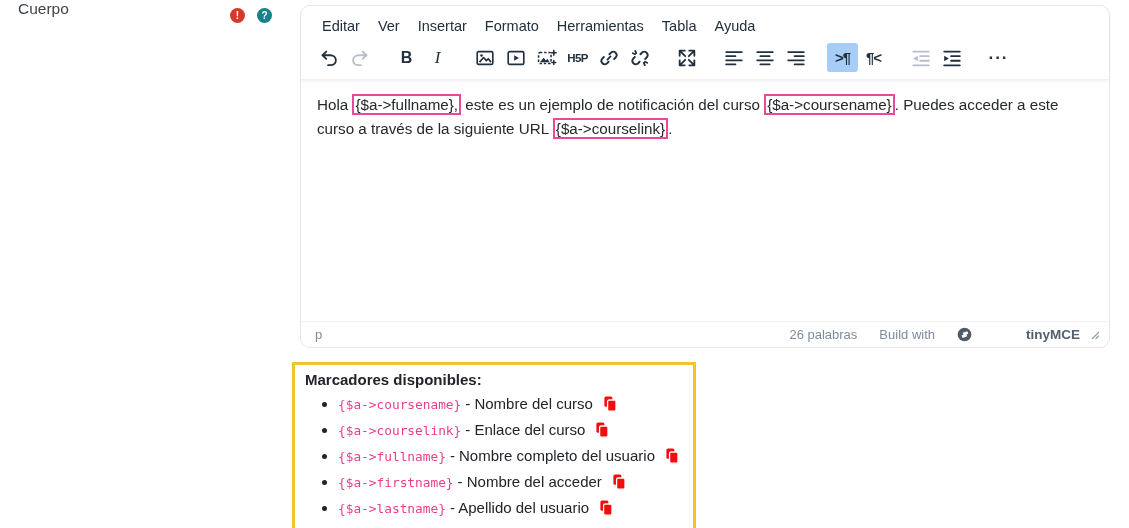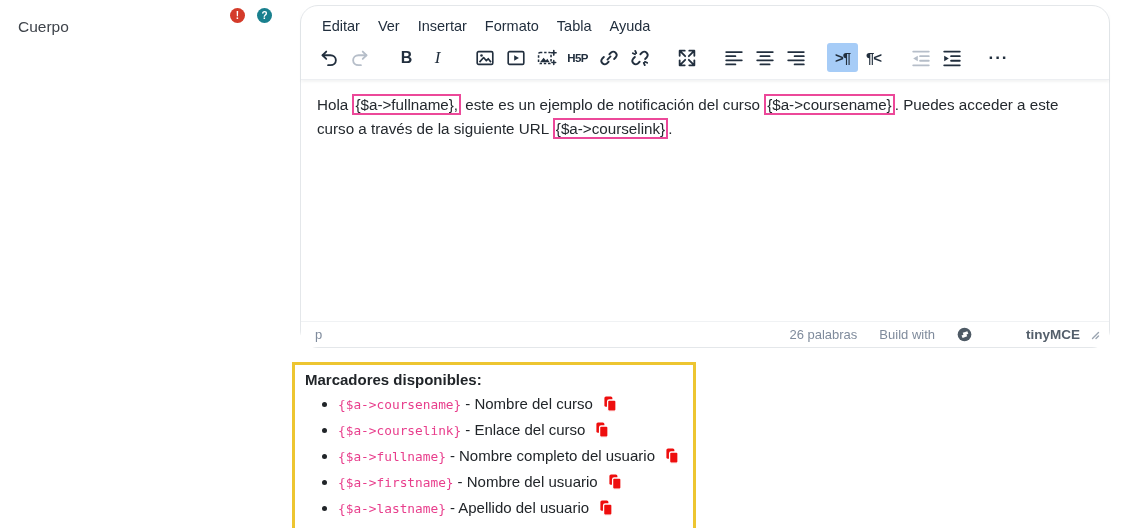--- a/index.html
+++ b/index.html
@@ -1,31 +1,31 @@
 <!DOCTYPE html>
 <html><head>
 <meta charset="utf-8">
 <style>
   * { margin:0; padding:0; box-sizing:border-box; }
   html,body { width:1129px; height:528px; background:#ffffff; overflow:hidden;
               font-family:"Liberation Sans", sans-serif; }
   body { position:relative; }
 
   
-  .field-label { position:absolute; left:18px; top:18px; font-size:15.5px; color:#3f444b; }
+  .field-label { position:absolute; left:18px; top:0; font-size:15.5px; color:#3f444b; }
   .badges { position:absolute; left:230px; top:8px; display:flex; gap:12px; }
   .badge { width:15px; height:15px; border-radius:50%; color:#fff; font-size:10px;
            font-weight:bold; display:flex; align-items:center; justify-content:center;
            line-height:1; }
   .badge.required { background:#d43b2a; }
   .badge.help { background:#19808e; }
 
   
   .editor { position:absolute; left:300px; top:5px; width:810px; height:343px;
-            border:1px solid #e4e7ea; border-radius:18px; background:#fff; }
+            border:1px solid #e4e7ea; border-radius:10px; background:#fff; }
   .editor-header { border-bottom:1px solid #edeff2; border-radius:10px 10px 0 0;
                    box-shadow:0 2px 3px rgba(34,47,62,.055); padding:5px 8px 6px; }
   .menubar { display:flex; padding:2px 4px 1px; }
   .menu-item { padding:5px 9px; font-size:14.5px; color:#222f3e; background:none;
                border:none; border-radius:3px; font-family:inherit; cursor:pointer; }
   .toolbar { display:flex; align-items:center; padding:3px 4px 1px; }
   .tb-group { display:flex; margin-right:16px; }
   .tb-group:last-child { margin-right:0; }
   .tb-btn { width:31px; height:29px; display:flex; align-items:center; justify-content:center;
             border:none; background:none; border-radius:3px; cursor:pointer; color:#222f3e; }
@@ -72,20 +72,21 @@
 </div>
 
 <div class="editor">
   <div class="editor-header">
     <nav class="menubar">
 
     <button class="menu-item">Editar</button>
         <button class="menu-item">Ver</button>
         <button class="menu-item">Insertar</button>
         <button class="menu-item">Formato</button>
+        <button class="menu-item">Herramientas</button>
         <button class="menu-item">Tabla</button>
         <button class="menu-item">Ayuda</button>
       </nav>
     <div class="toolbar">
       <div class="tb-group">
         <button class="tb-btn" title="">
           <svg width="22" height="22" viewBox="0 0 24 24">
               <path d="M9 5 L5 9 L9 13" fill="none" stroke="#222f3e" stroke-width="2" stroke-linecap="round" stroke-linejoin="round"></path>
               <path d="M5 9 H13.5 C17 9 19.5 11.4 19.5 14.4 C19.5 17.4 17 19.8 13.5 19.8 H11" fill="none" stroke="#222f3e" stroke-width="2" stroke-linecap="round"></path>
             </svg>
@@ -237,21 +238,21 @@
       <li><span class="marker-code">{$a-&gt;courselink}</span><span class="marker-desc">- Enlace del curso</span><button class="copy-btn"><svg width="16" height="18" viewBox="0 0 20 22">
             <rect x="3" y="1.5" width="10" height="13" rx="2" fill="#ee0e0e"></rect>
             <rect x="7" y="6" width="10.5" height="14" rx="2" fill="#ee0e0e" stroke="#ffffff" stroke-width="1.6"></rect>
           </svg></button></li>
 
       <li><span class="marker-code">{$a-&gt;fullname}</span><span class="marker-desc">- Nombre completo del usuario</span><button class="copy-btn"><svg width="16" height="18" viewBox="0 0 20 22">
             <rect x="3" y="1.5" width="10" height="13" rx="2" fill="#ee0e0e"></rect>
             <rect x="7" y="6" width="10.5" height="14" rx="2" fill="#ee0e0e" stroke="#ffffff" stroke-width="1.6"></rect>
           </svg></button></li>
 
-      <li><span class="marker-code">{$a-&gt;firstname}</span><span class="marker-desc">- Nombre del usuario</span><button class="copy-btn"><svg width="16" height="18" viewBox="0 0 20 22">
+      <li><span class="marker-code">{$a-&gt;firstname}</span><span class="marker-desc">- Nombre del acceder</span><button class="copy-btn"><svg width="16" height="18" viewBox="0 0 20 22">
             <rect x="3" y="1.5" width="10" height="13" rx="2" fill="#ee0e0e"></rect>
             <rect x="7" y="6" width="10.5" height="14" rx="2" fill="#ee0e0e" stroke="#ffffff" stroke-width="1.6"></rect>
           </svg></button></li>
 
       <li><span class="marker-code">{$a-&gt;lastname}</span><span class="marker-desc">- Apellido del usuario</span><button class="copy-btn"><svg width="16" height="18" viewBox="0 0 20 22">
             <rect x="3" y="1.5" width="10" height="13" rx="2" fill="#ee0e0e"></rect>
             <rect x="7" y="6" width="10.5" height="14" rx="2" fill="#ee0e0e" stroke="#ffffff" stroke-width="1.6"></rect>
           </svg></button></li>
     </ul>
 </div>

